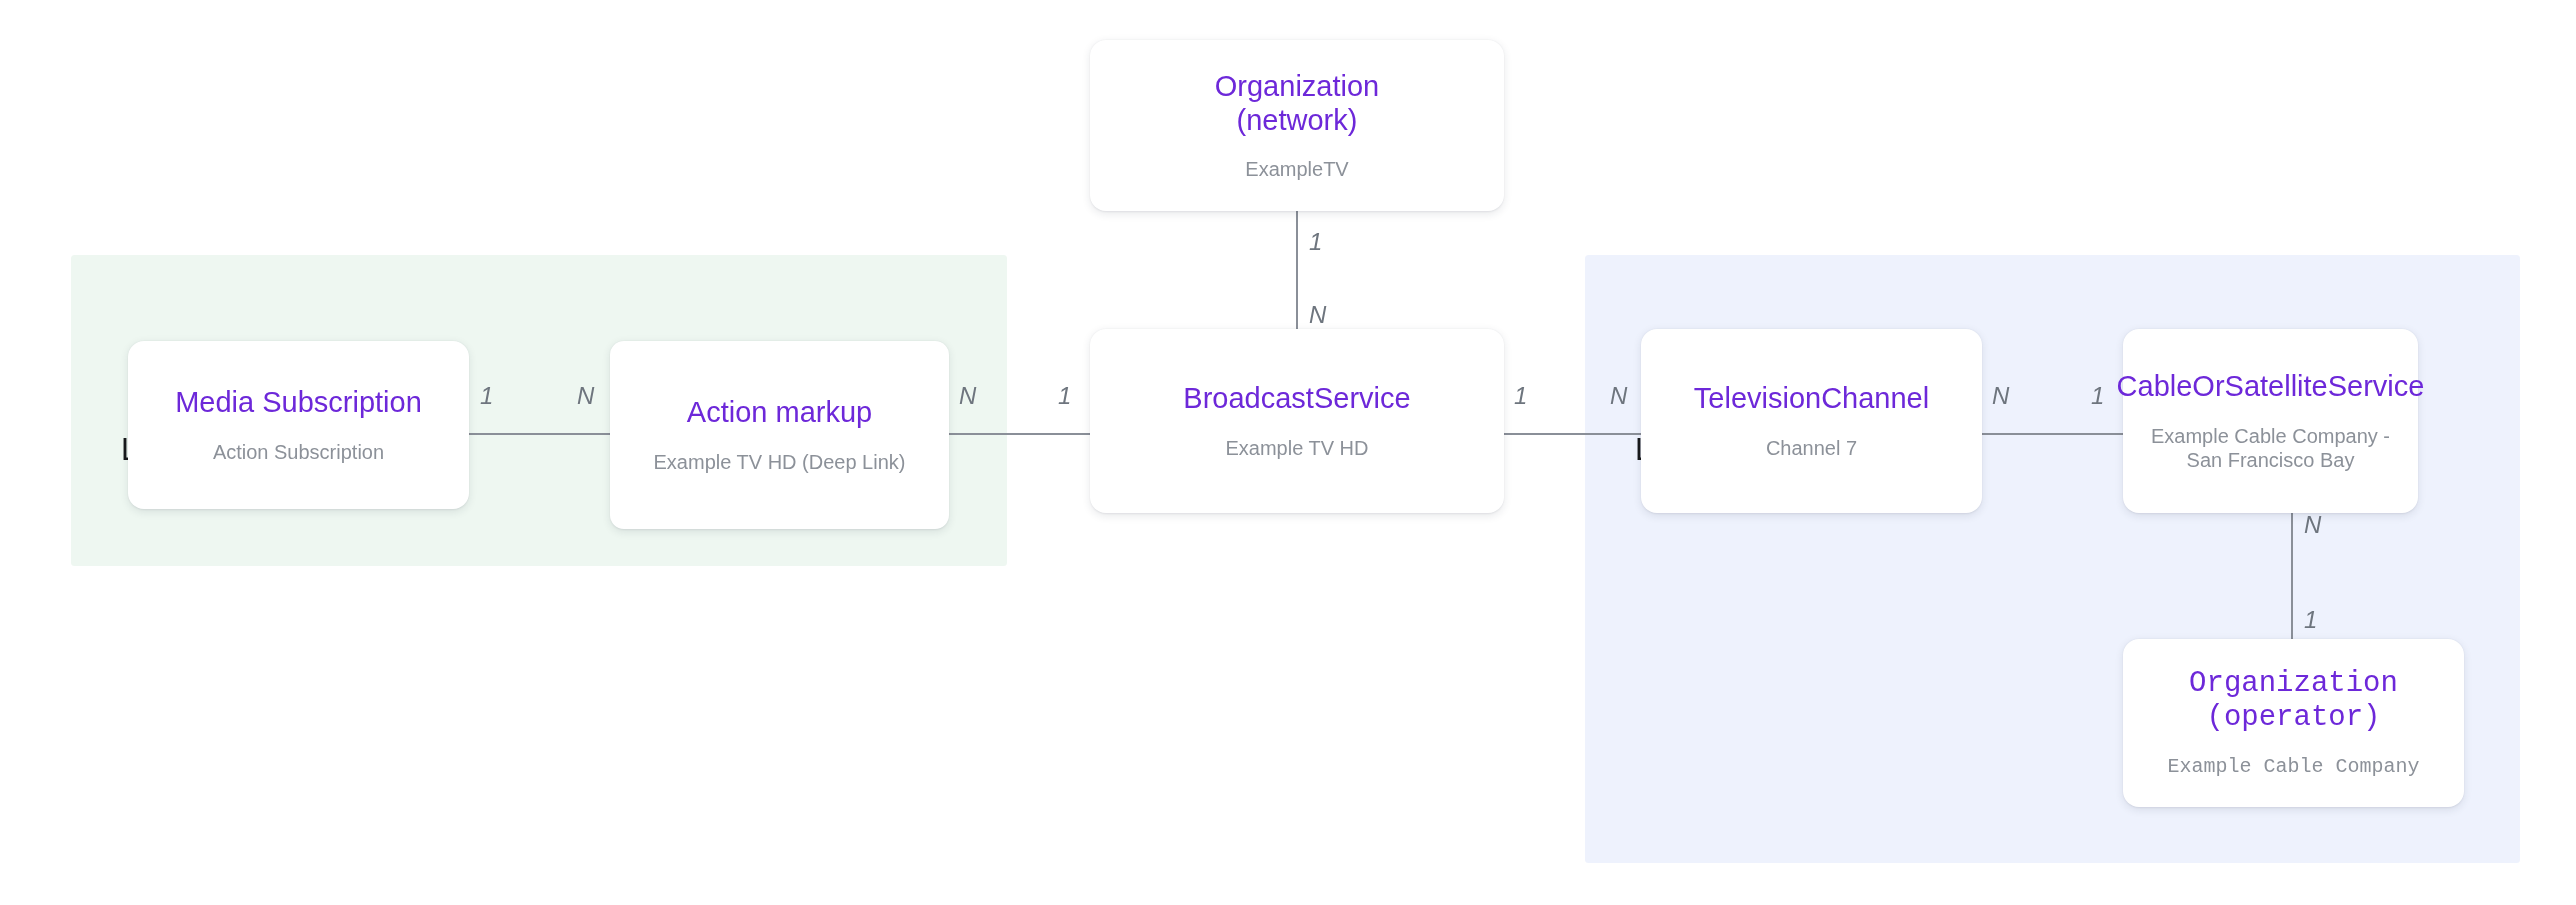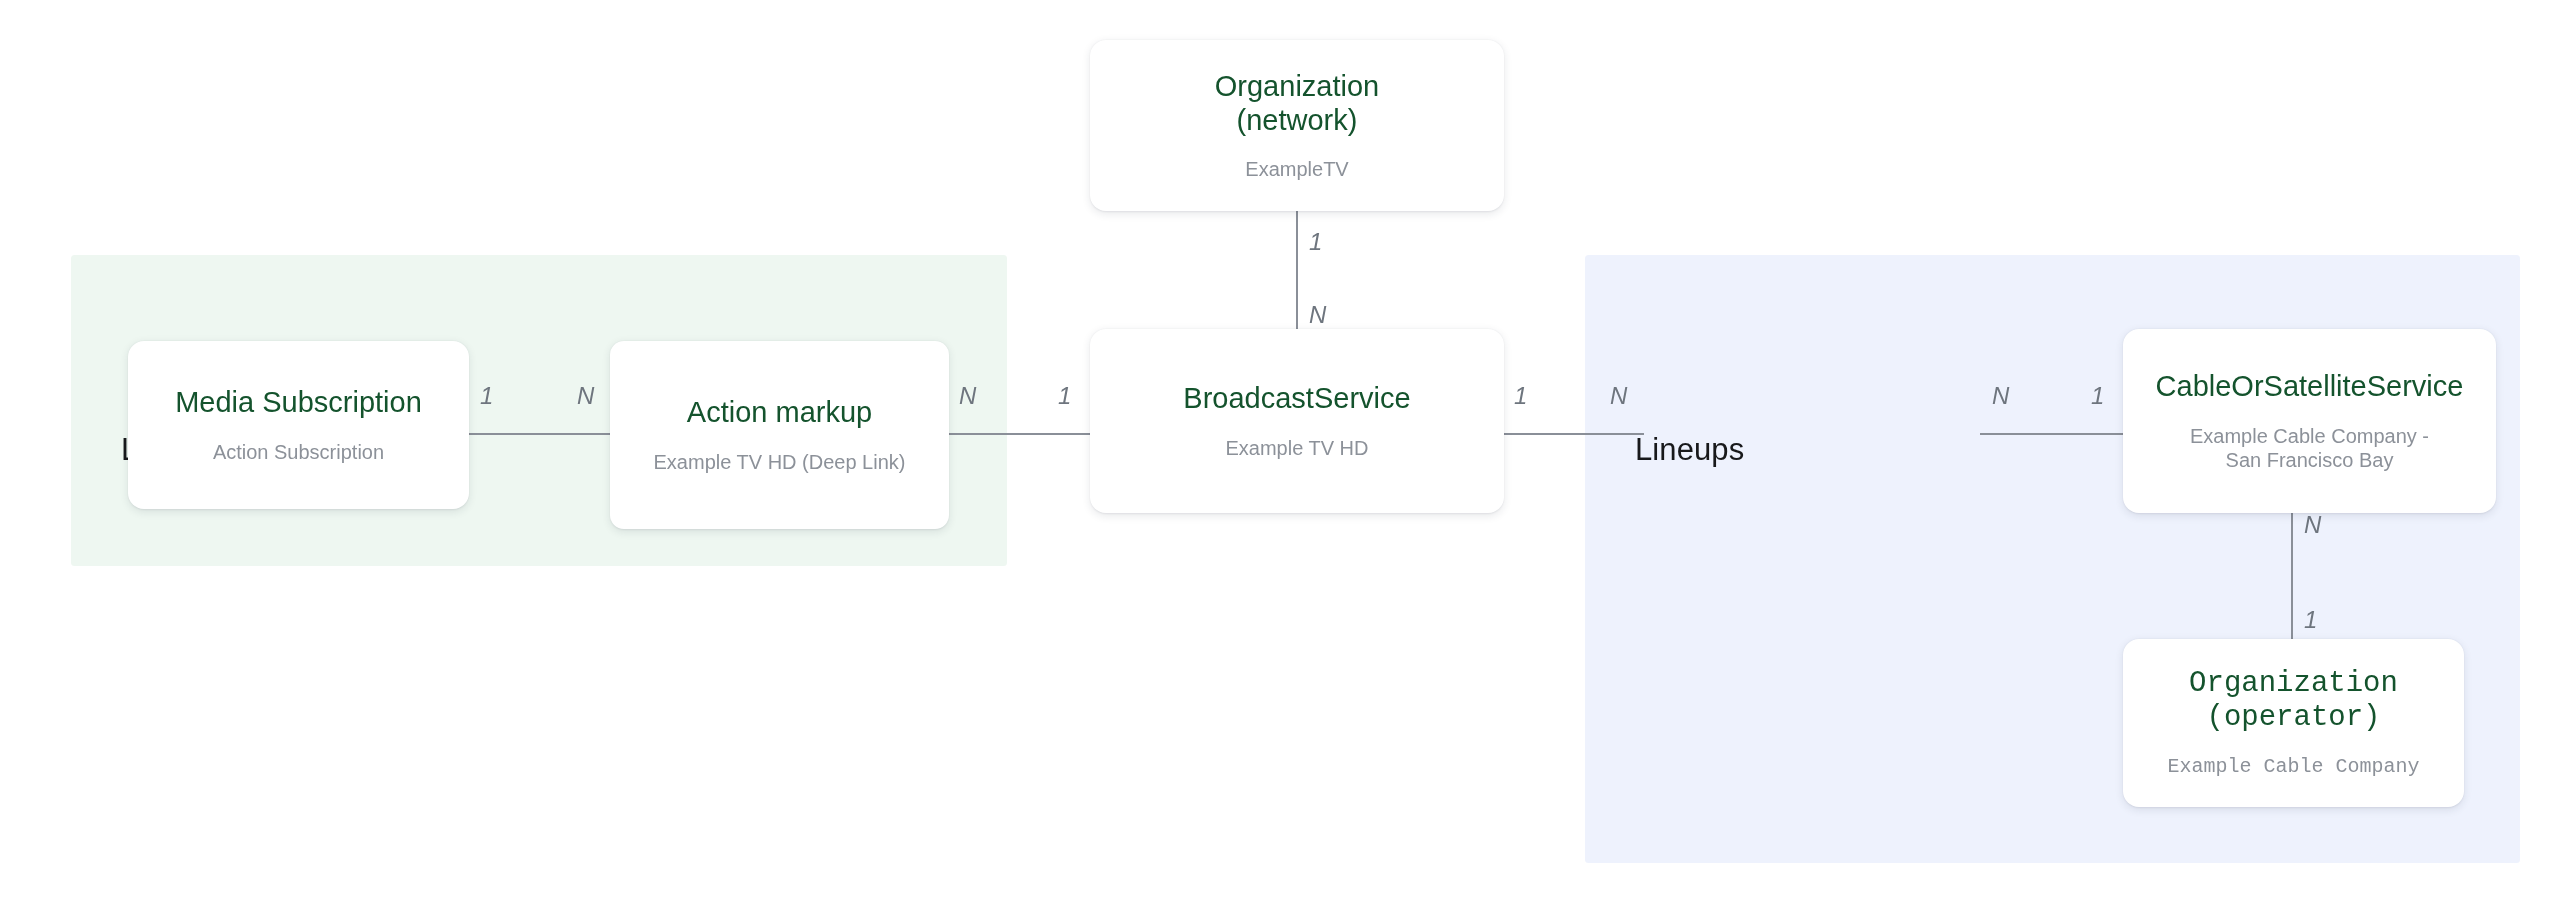--- a/index.html
+++ b/index.html
@@ -77,21 +77,21 @@
     display: flex;
     flex-direction: column;
     align-items: center;
     justify-content: center;
     box-sizing: border-box;
     padding: 8.8px 16px;
   }
   .node .node-title {
     font-size: 29px;
     line-height: 1.17;
-    color: #14532d;
+    color: #6d28d9;
     text-align: center;
     white-space: pre-line;
   }
   .node .node-sub {
     margin-top: 19.5px;
     font-size: 20px;
     line-height: 1.2;
     color: #8c9199;
     text-align: center;
     white-space: pre-line;
@@ -148,22 +148,26 @@
   <div class="node" style="left:610px; top:341px; width:339px; height:188px;border-radius:14px;">
     <div class="node-title">Action markup</div>
     <div class="node-sub">Example TV HD (Deep Link)</div>
   </div>
 
   <div class="node" style="left:1090px; top:329px; width:414px; height:184px;">
     <div class="node-title">BroadcastService</div>
     <div class="node-sub">Example TV HD</div>
   </div>
 
+  <div class="node" style="left:1641px; top:329px; width:341px; height:184px;">
+    <div class="node-title">TelevisionChannel</div>
+    <div class="node-sub">Channel 7</div>
+  </div>
 
-  <div class="node" style="left:2123px; top:329px; width:373px; height:184px;">
+  <div class="node" style="left:2123px; top:329px; width:295px; height:184px;">
     <div class="node-title">CableOrSatelliteService</div>
     <div class="node-sub">Example Cable Company -
 San Francisco Bay</div>
   </div>
 
   <div class="node" style="left:2123px; top:639px; width:341px; height:168px;font-family:Liberation Mono, monospace;">
     <div class="node-title">Organization (operator)</div>
     <div class="node-sub">Example Cable Company</div>
   </div>
 

